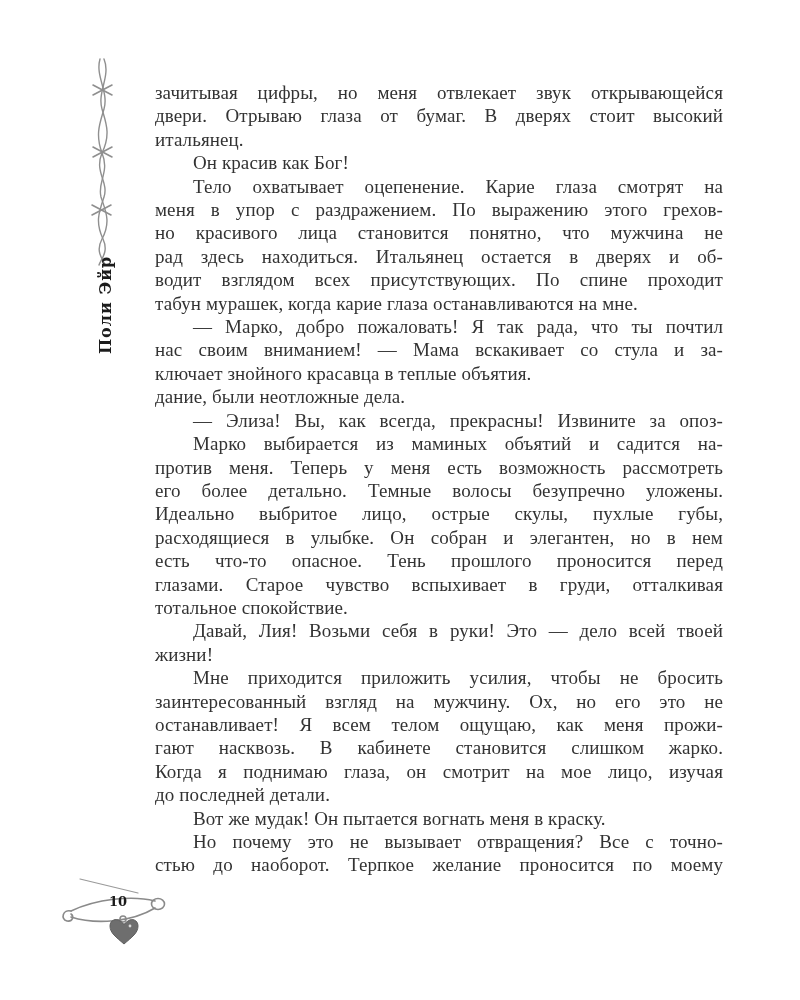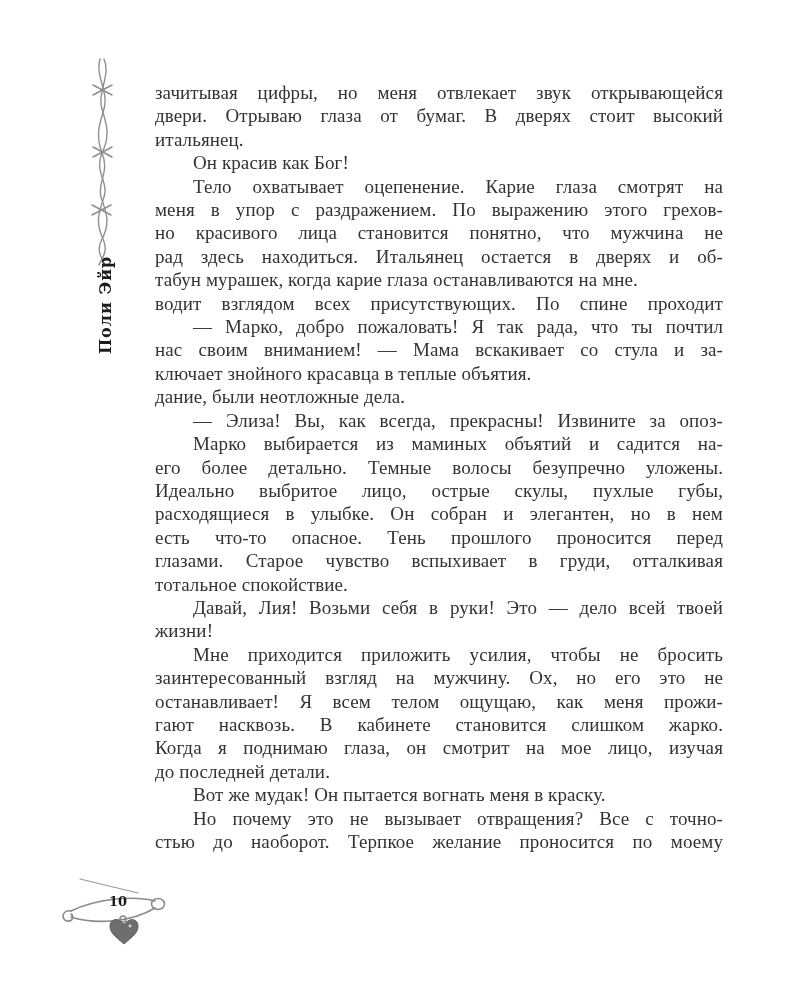--- a/index.html
+++ b/index.html
@@ -85,28 +85,29 @@
 
   <div class="text-block">
       <div class="line">зачитывая цифры, но меня отвлекает звук открывающейся</div>
       <div class="line">двери. Отрываю глаза от бумаг. В дверях стоит высокий</div>
       <div class="line last">итальянец.</div>
       <div class="line italic indent last">Он красив как Бог!</div>
       <div class="line indent">Тело охватывает оцепенение. Карие глаза смотрят на</div>
       <div class="line">меня в упор с раздражением. По выражению этого грехов-</div>
       <div class="line">но красивого лица становится понятно, что мужчина не</div>
       <div class="line">рад здесь находиться. Итальянец остается в дверях и об-</div>
+      <div class="line">водит взглядом всех присутствующих. По спине проходит</div>
       <div class="line last">табун мурашек, когда карие глаза останавливаются на мне.</div>
-      <div class="line">водит взглядом всех присутствующих. По спине проходит</div>
       <div class="line indent">— Марко, добро пожаловать! Я так рада, что ты почтил</div>
       <div class="line">нас своим вниманием! — Мама вскакивает со стула и за-</div>
       <div class="line last">ключает знойного красавца в теплые объятия.</div>
       <div class="line last">дание, были неотложные дела.</div>
       <div class="line indent">— Элиза! Вы, как всегда, прекрасны! Извините за опоз-</div>
       <div class="line indent">Марко выбирается из маминых объятий и садится на-</div>
+      <div class="line">против меня. Теперь у меня есть возможность рассмотреть</div>
       <div class="line">его более детально. Темные волосы безупречно уложены.</div>
       <div class="line">Идеально выбритое лицо, острые скулы, пухлые губы,</div>
       <div class="line">расходящиеся в улыбке. Он собран и элегантен, но в нем</div>
       <div class="line">есть что-то опасное. Тень прошлого проносится перед</div>
       <div class="line">глазами. Старое чувство вспыхивает в груди, отталкивая</div>
       <div class="line last">тотальное спокойствие.</div>
       <div class="line italic indent">Давай, Лия! Возьми себя в руки! Это — дело всей твоей</div>
       <div class="line italic last">жизни!</div>
       <div class="line indent">Мне приходится приложить усилия, чтобы не бросить</div>
       <div class="line">заинтересованный взгляд на мужчину. Ох, но его это не</div>

